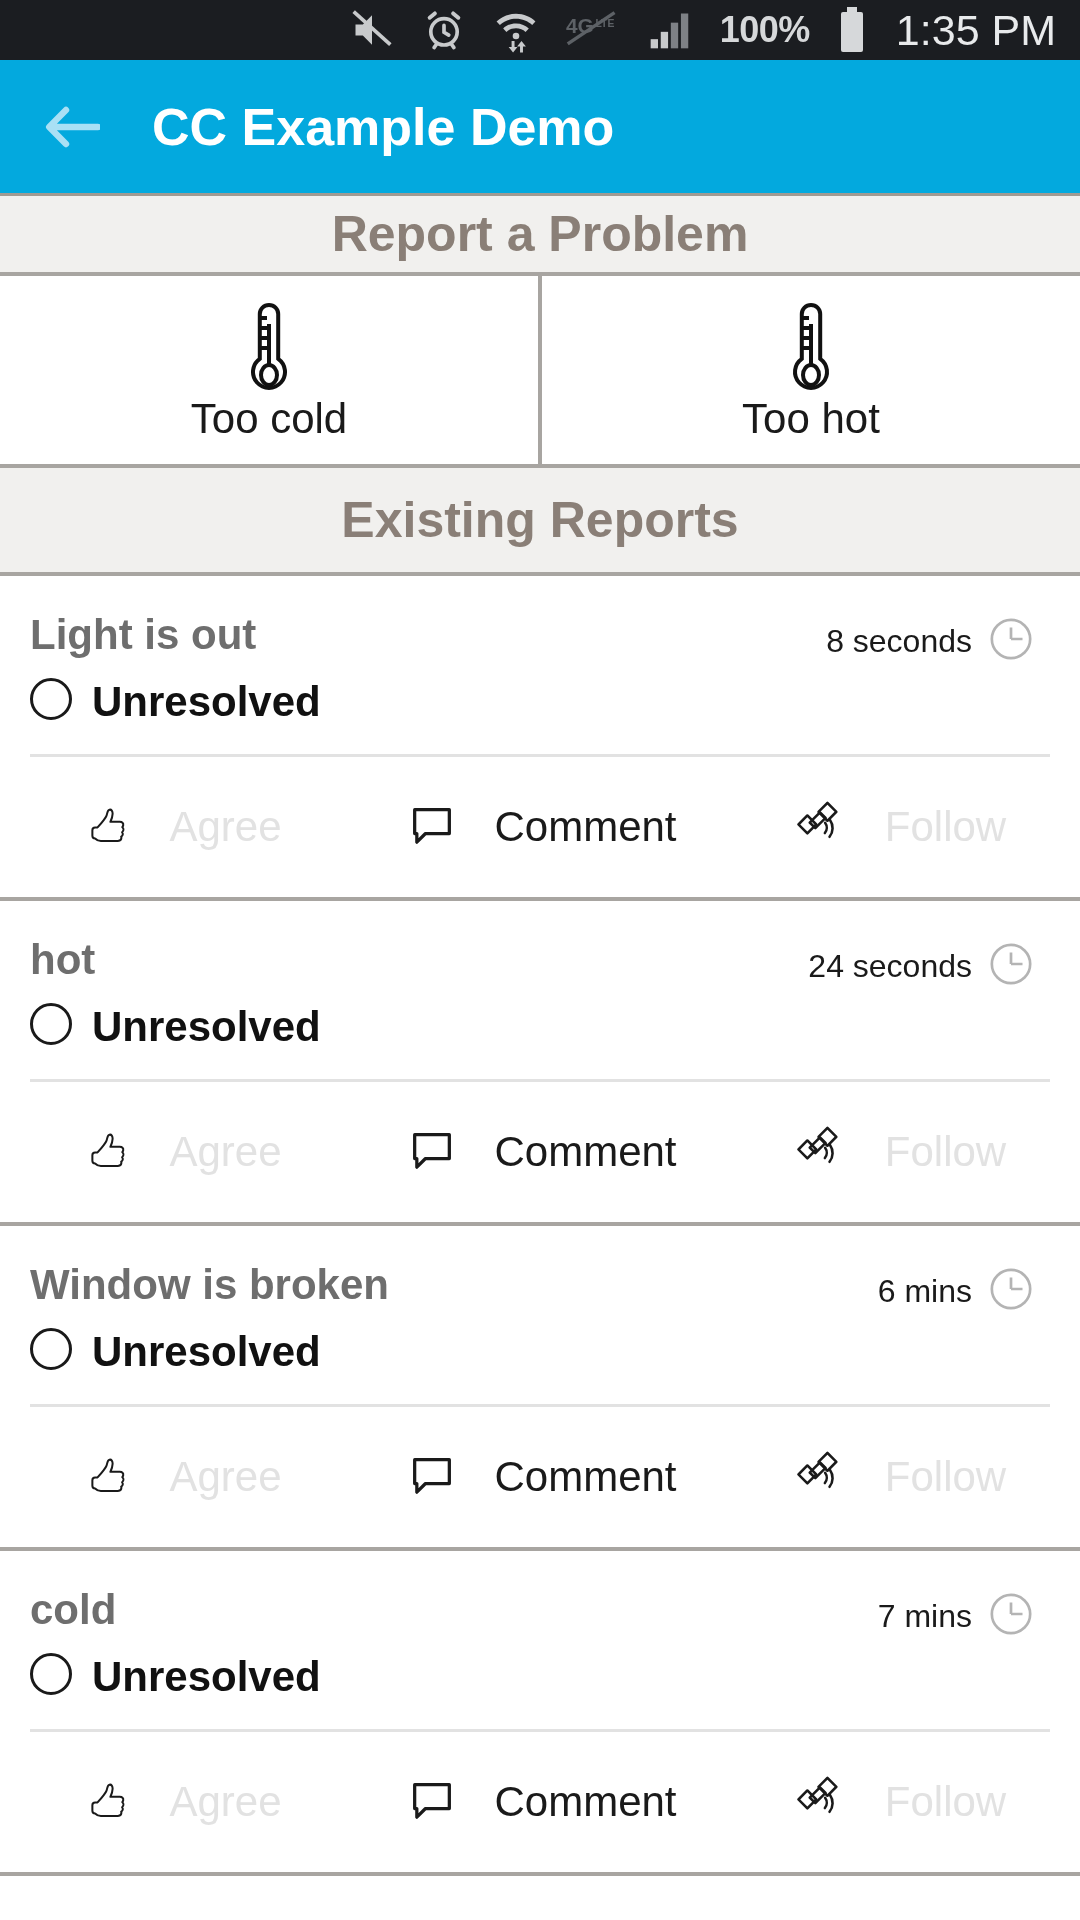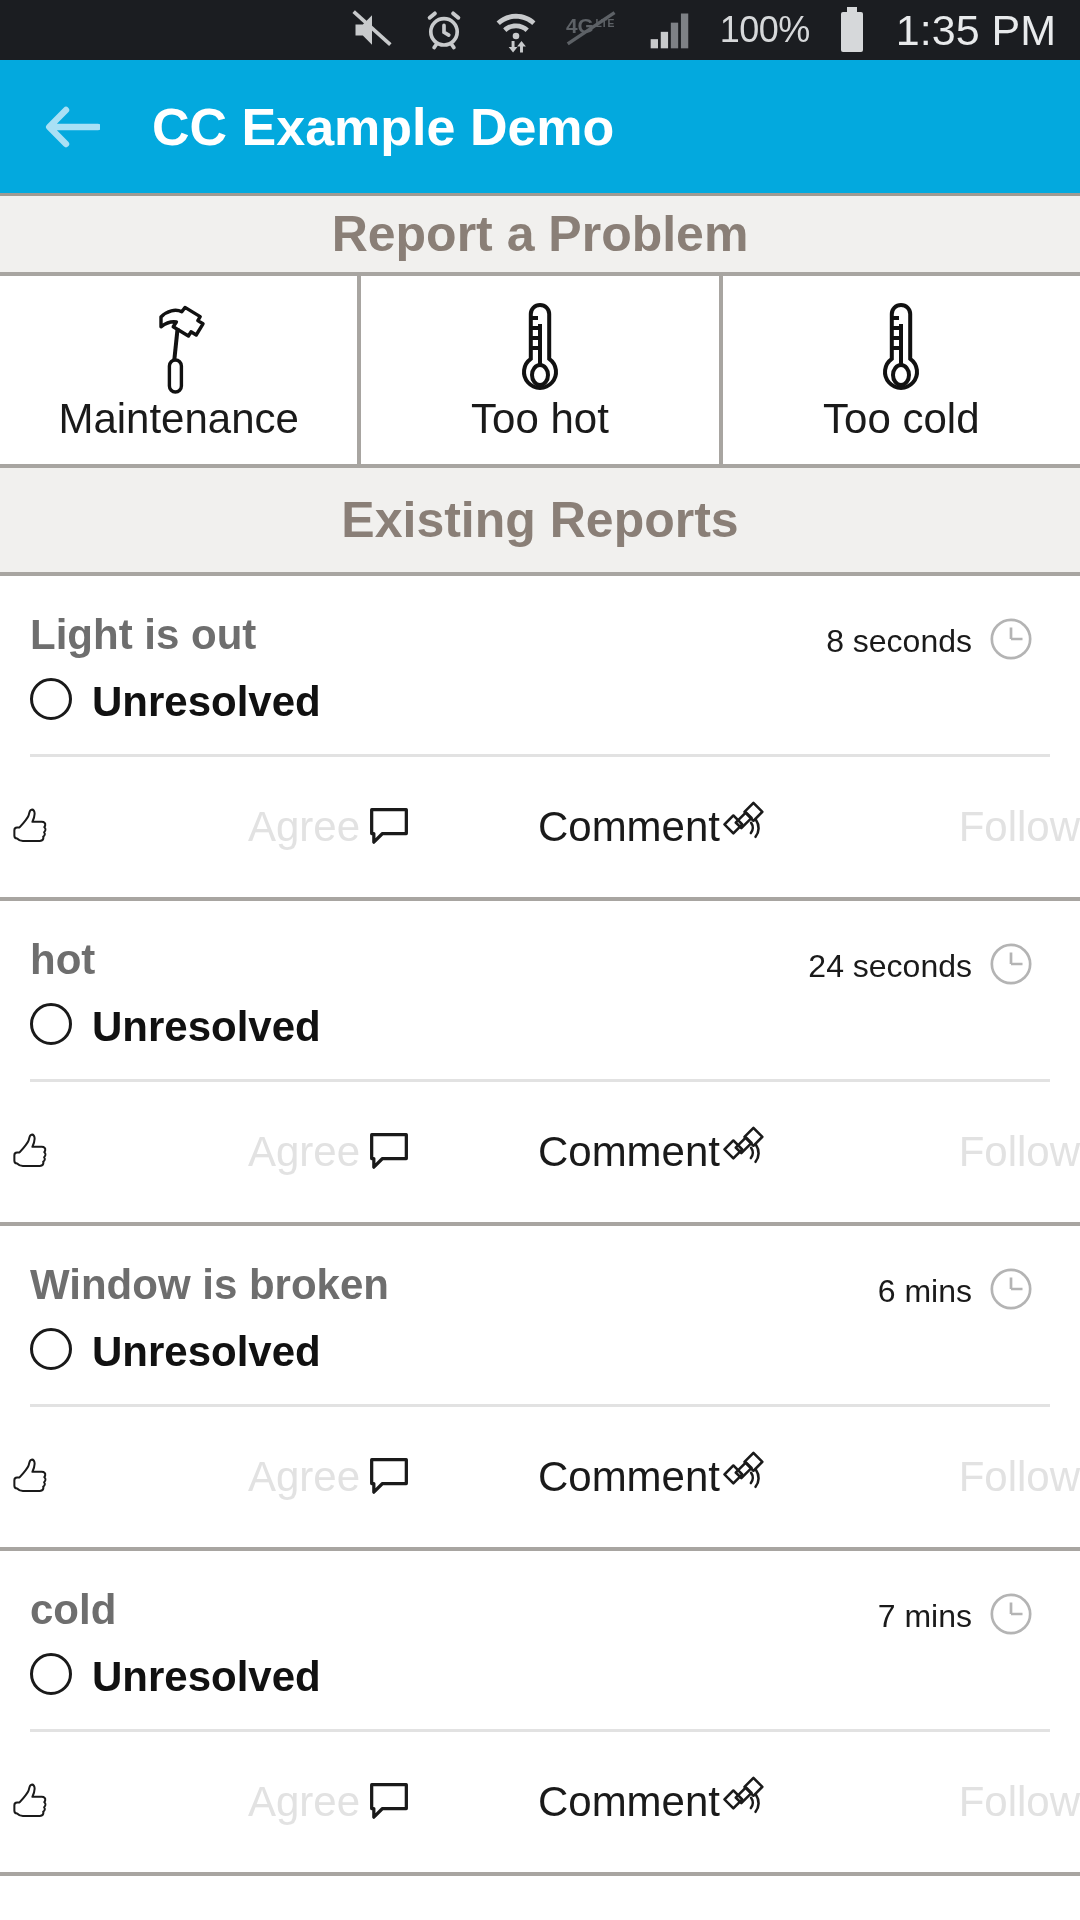--- a/index.html
+++ b/index.html
@@ -11,21 +11,21 @@
   }
 
   
   .statusbar {
     height:60px; background:#1b1d21;
     display:flex; align-items:center; justify-content:flex-end;
     padding-right:24px; gap:28px;
   }
   .sb-icon { display:flex; align-items:center; justify-content:center; }
   .sb-batt-text {
-    color:#d6d8da; font-size:36px; font-weight:400; letter-spacing:-0.5px;
+    color:#d6d8da; font-size:36px; font-weight:700; letter-spacing:-0.5px;
   }
   .sb-clock {
     color:#e8eaec; font-size:43px; font-weight:400; letter-spacing:0px;
     margin-left:2px;
   }
 
   
   .appbar {
     height:136px; background:#03a9de;
     display:flex; align-items:center;
@@ -90,21 +90,21 @@
     width:42px; height:42px; border-radius:50%;
     border:3px solid #1a1a1a; flex:0 0 auto;
   }
   .card-status-label { font-size:42px; font-weight:700; color:#111111; }
   .card-divider { height:3px; background:#e2e2e2; margin:0 30px; }
 
   .card-actions {
     display:flex; height:140px; align-items:center;
   }
   .action {
-    flex:1; display:flex; align-items:center; justify-content:space-between; gap:33px;
+    flex:1; display:flex; align-items:center; justify-content:center; gap:33px;
   }
   .action-icon { width:58px; height:58px; display:flex; align-items:center; justify-content:center; }
   .action-label { font-size:42px; font-weight:400; }
   .action.muted .action-label { color:#e2e2e2; }
   .action.active .action-label { color:#1a1a1a; }
 </style>
 </head>
 <body>
 
 <div class="statusbar">
@@ -164,53 +164,43 @@
   </span>
   <span class="appbar-title">CC Example Demo</span>
 </div>
 
 <div class="section-header">
   <span class="section-header-text">Report a Problem</span>
 </div>
 
 <div class="tiles">
 
+
   <div class="tile">
     <span class="tile-icon">
-      <svg width="80" height="96" viewBox="0 0 40 48">
-        <path d="M11 8.5c3-3.2 7.4-4.2 10.4-2.6l1.6-2.2 7.6 4.6-1.2 2 2.6 1.6-3.4 5.6-2.6-1.6-1.3 2.1-7.6-4.6 1.6-2.4c-2.4-.4-5.2.5-7.7 2.4z" fill="none" stroke="#111" stroke-width="1.7" stroke-linejoin="round"></path>
-        <path d="M19.3 14.2 17.6 30.5" stroke="#111" stroke-width="2" fill="none"></path>
-        <rect x="15.2" y="30" width="6" height="16" rx="3" fill="none" stroke="#111" stroke-width="1.7"></rect>
+      <svg width="66" height="96" viewBox="0 0 33 48">
+        <path d="M16.5 2.5c2.6 0 4.6 2 4.6 4.5v22.4a8 8 0 1 1-9.2 0V7c0-2.5 2-4.5 4.6-4.5z" fill="none" stroke="#111" stroke-width="2"></path>
+        <path d="M16.5 12v20.5" stroke="#111" stroke-width="2" fill="none"></path>
+        <ellipse cx="16.5" cy="37.5" rx="4" ry="5" fill="none" stroke="#111" stroke-width="2"></ellipse>
+        <path d="M11.5 9h4M11.5 14h4M11.5 19h4M11.5 24h4" stroke="#111" stroke-width="2" fill="none"></path>
       </svg>
     </span>
-    <span class="tile-label">Maintenance</span>
+    <span class="tile-label">Too cold</span>
   </div>
 
   <div class="tile">
     <span class="tile-icon">
       <svg width="66" height="96" viewBox="0 0 33 48">
         <path d="M16.5 2.5c2.6 0 4.6 2 4.6 4.5v22.4a8 8 0 1 1-9.2 0V7c0-2.5 2-4.5 4.6-4.5z" fill="none" stroke="#111" stroke-width="2"></path>
         <path d="M16.5 12v20.5" stroke="#111" stroke-width="2" fill="none"></path>
         <ellipse cx="16.5" cy="37.5" rx="4" ry="5" fill="none" stroke="#111" stroke-width="2"></ellipse>
         <path d="M11.5 9h4M11.5 14h4M11.5 19h4M11.5 24h4" stroke="#111" stroke-width="2" fill="none"></path>
       </svg>
     </span>
     <span class="tile-label">Too hot</span>
-  </div>
-
-  <div class="tile">
-    <span class="tile-icon">
-      <svg width="66" height="96" viewBox="0 0 33 48">
-        <path d="M16.5 2.5c2.6 0 4.6 2 4.6 4.5v22.4a8 8 0 1 1-9.2 0V7c0-2.5 2-4.5 4.6-4.5z" fill="none" stroke="#111" stroke-width="2"></path>
-        <path d="M16.5 12v20.5" stroke="#111" stroke-width="2" fill="none"></path>
-        <ellipse cx="16.5" cy="37.5" rx="4" ry="5" fill="none" stroke="#111" stroke-width="2"></ellipse>
-        <path d="M11.5 9h4M11.5 14h4M11.5 19h4M11.5 24h4" stroke="#111" stroke-width="2" fill="none"></path>
-      </svg>
-    </span>
-    <span class="tile-label">Too cold</span>
   </div>
 
 </div>
 
 <div class="section-header second">
   <span class="section-header-text">Existing Reports</span>
 </div>
 
 <div class="reports">
 

